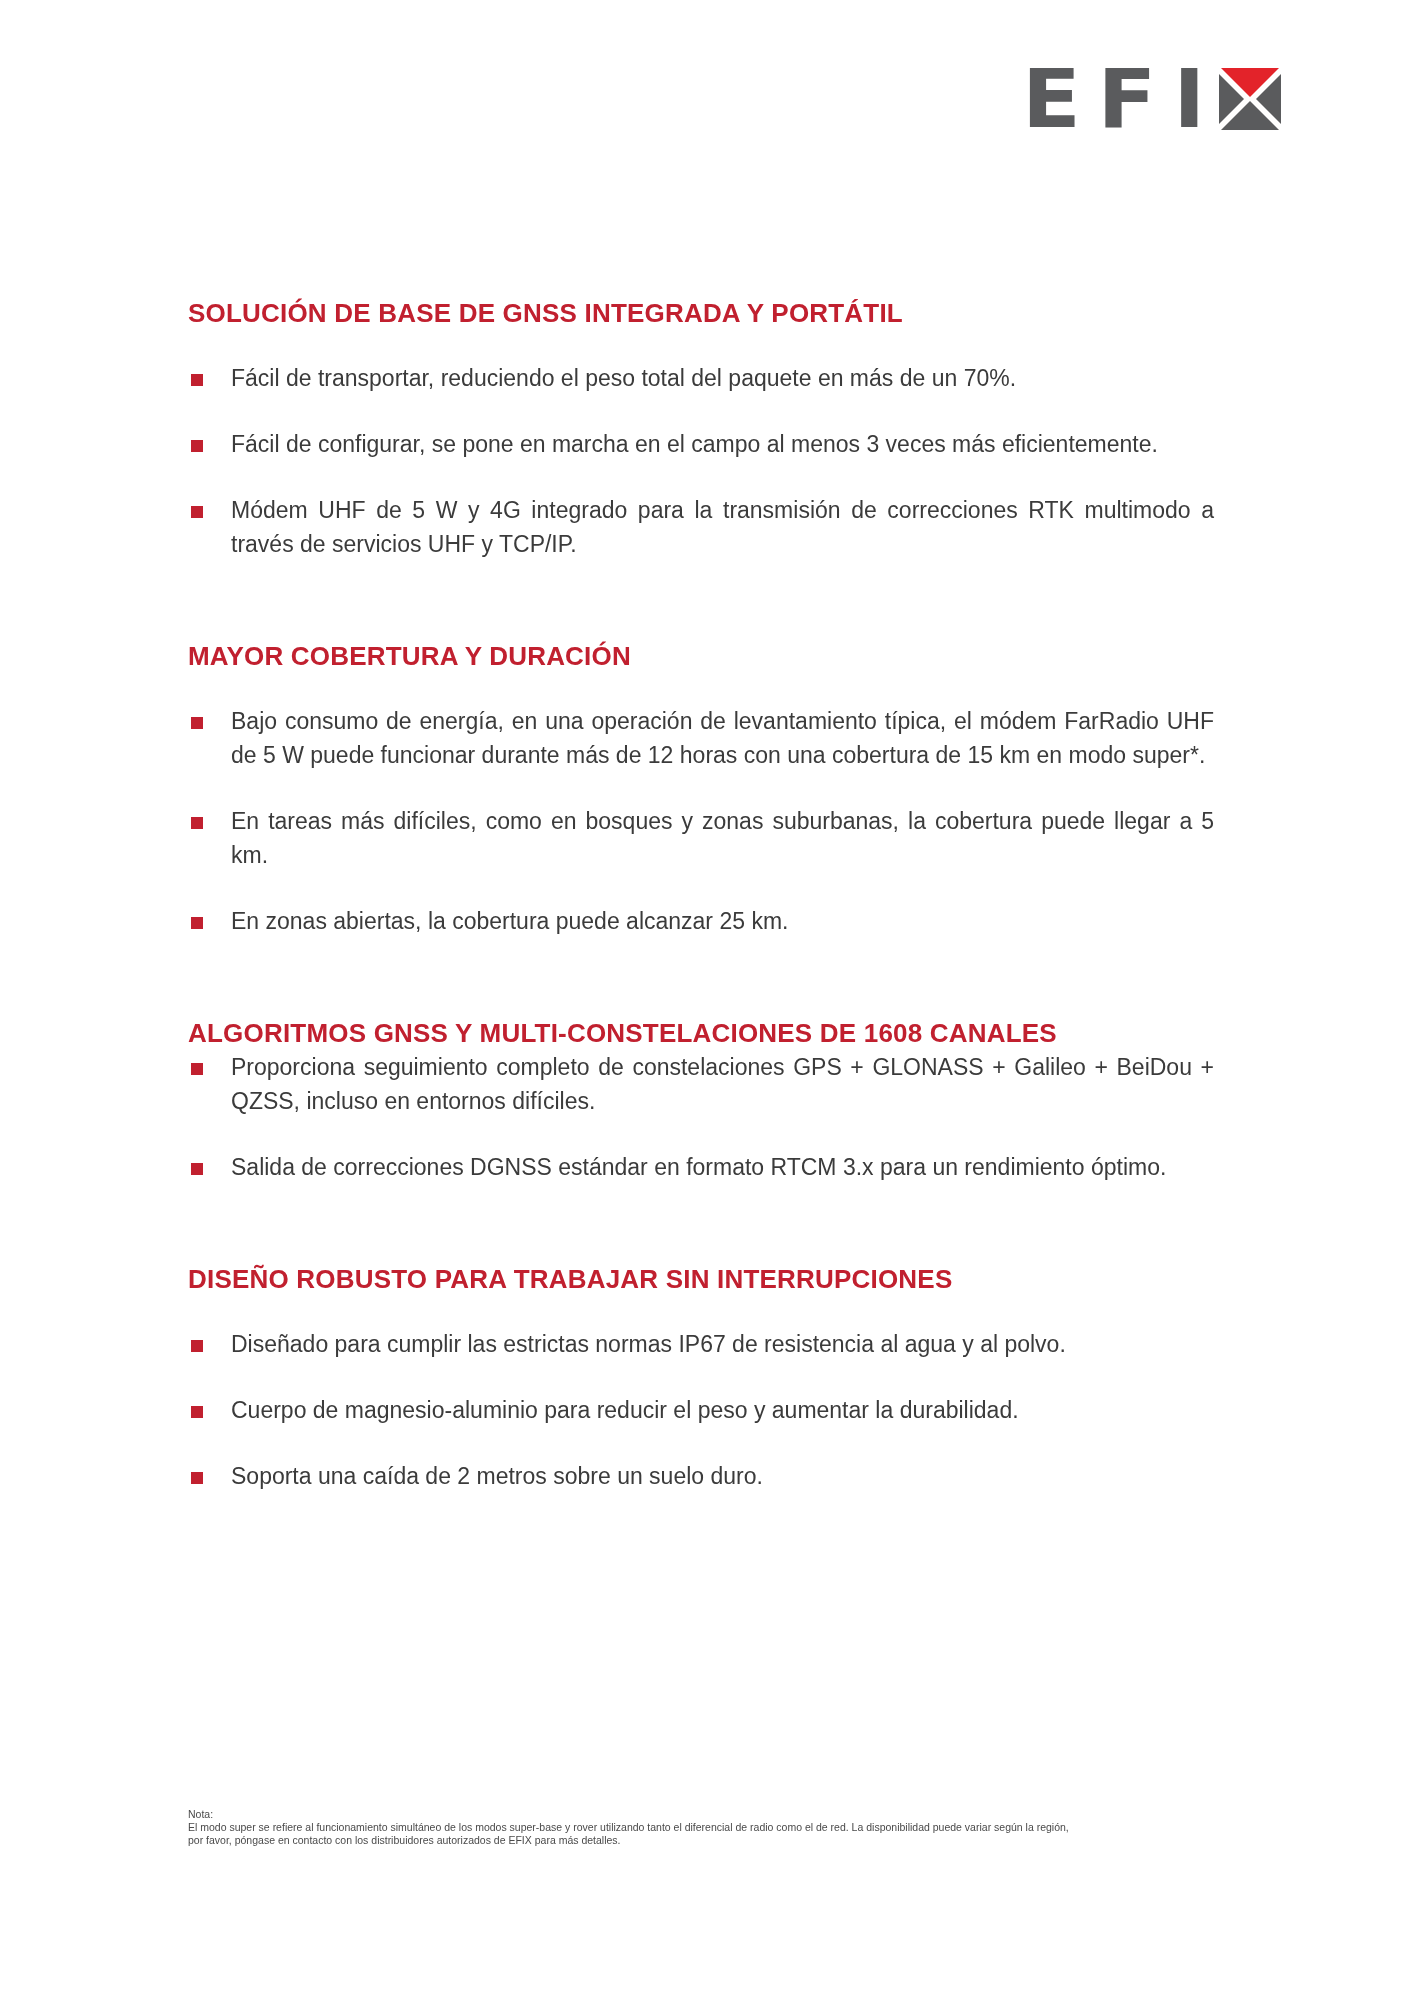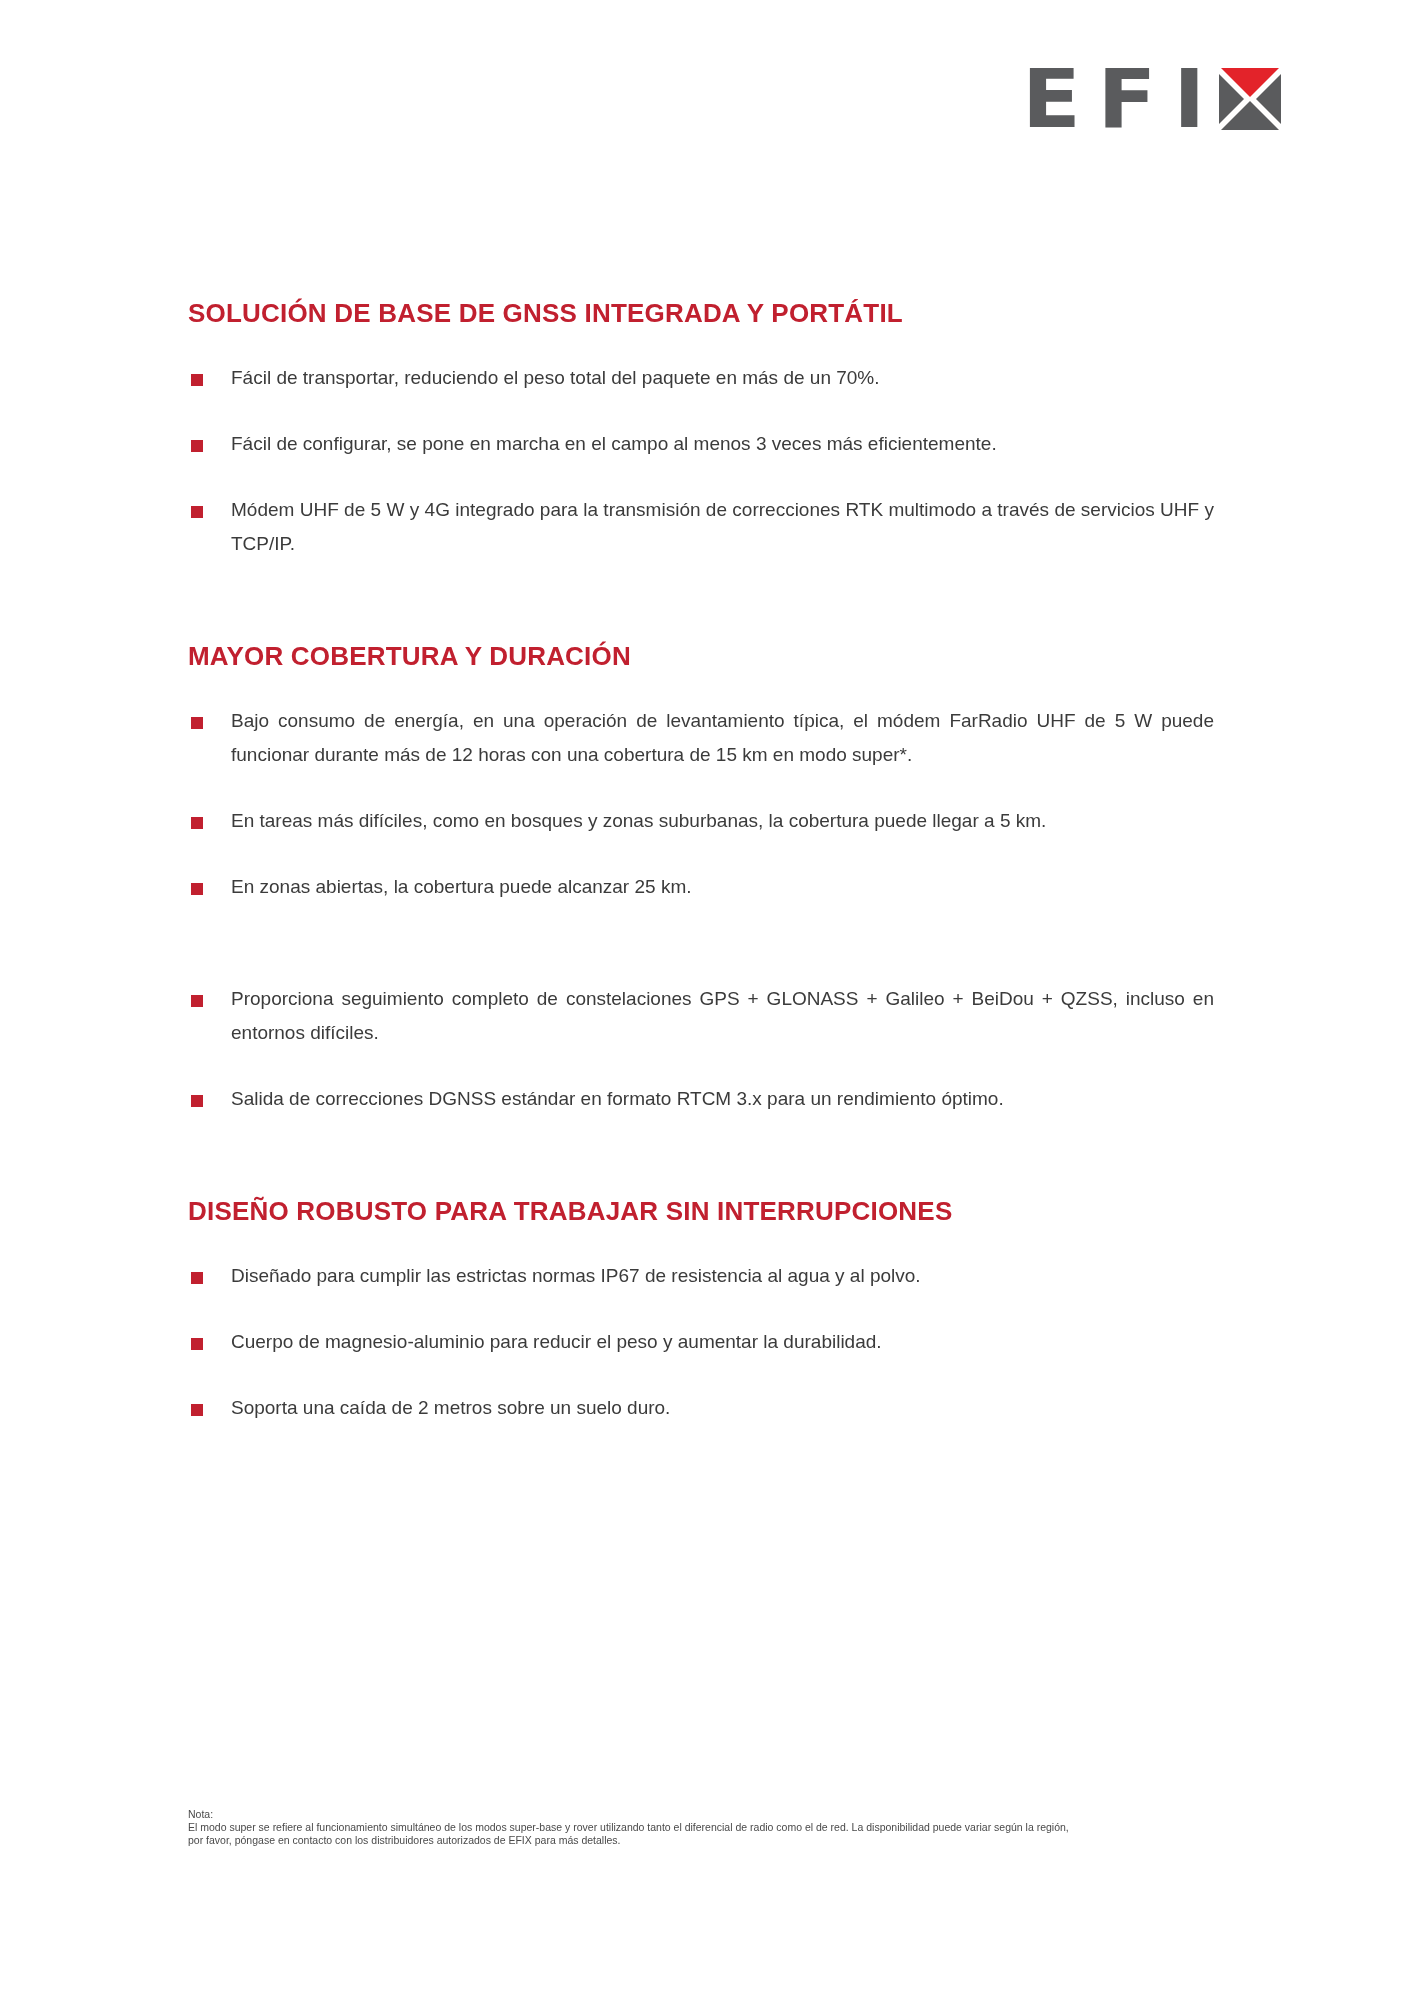--- a/index.html
+++ b/index.html
@@ -6,21 +6,21 @@
   body { width: 1414px; height: 2000px; position: relative; overflow: hidden;
          font-family: "Liberation Sans", "DejaVu Sans", sans-serif; color: #3b3b3b; }
   .logo { position: absolute; left: 1022px; top: 68px; height: 62px; display: flex; align-items: flex-end; text-align: center; }
   .logo .letters { font-family: "DejaVu Sans", sans-serif; font-weight: bold; font-size: 82px; line-height: 62px;
                    color: #5a5b5d; letter-spacing: 16px; height: 62px; overflow: hidden; transform: scaleX(1.05); transform-origin: left; }
   .logo svg { margin-left: 6px; }
   .content { position: absolute; left: 188px; top: 296px; width: 1026px; }
   .section { margin-bottom: 0; }
   .heading { color: #c1202f; font-size: 26px; font-weight: bold; letter-spacing: 0.2px; margin: 0; height: 34px; line-height: 34px; }
   ul.items { list-style: none; margin: 0; padding: 0; }
-  li.item { position: relative; padding-left: 43px; font-size: 19px; line-height: 34px; text-align: justify; color: #3b3b3b; font-weight: 300; }
+  li.item { position: relative; padding-left: 43px; font-size: 23px; line-height: 34px; text-align: justify; color: #3b3b3b; font-weight: 300; }
   li.item .bullet { position: absolute; left: 3px; top: 13px; width: 12px; height: 12px; background: #c1202f; }
   .note { position: absolute; left: 188px; top: 1808px; width: 1040px; font-size: 10.5px; line-height: 13px; color: #4a4a4a; }
 </style>
 </head>
 <body>
 
 <div class="logo">
   <span class="letters">EFI</span>
   <svg width="62" height="62" viewBox="0 0 62 62">
     <polygon points="2,0 60,0 31,29" fill="#e3232a"></polygon>
@@ -44,20 +44,21 @@
   <div class="section" style="margin-top:78px;">
     <h2 class="heading">MAYOR COBERTURA Y DURACIÓN</h2>
     <ul class="items" style="margin-top:31px;">
       <li class="item"><span class="bullet"></span><span>Bajo consumo de energía, en una operación de levantamiento típica, el módem FarRadio UHF de 5 W puede funcionar durante más de 12 horas con una cobertura de 15 km en modo super*.</span></li>
       <li class="item" style="margin-top:32px;"><span class="bullet"></span><span>En tareas más difíciles, como en bosques y zonas suburbanas, la cobertura puede llegar a 5 km.</span></li>
       <li class="item" style="margin-top:32px;"><span class="bullet"></span><span>En zonas abiertas, la cobertura puede alcanzar 25 km.</span></li>
     </ul>
   </div>
 
   <div class="section" style="margin-top:78px;">
+    <h2 class="heading">ALGORITMOS GNSS Y MULTI-CONSTELACIONES DE 1608 CANALES</h2>
     <ul class="items" style="">
       <li class="item"><span class="bullet"></span><span>Proporciona seguimiento completo de constelaciones GPS + GLONASS + Galileo + BeiDou + QZSS, incluso en entornos difíciles.</span></li>
       <li class="item" style="margin-top:32px;"><span class="bullet"></span><span>Salida de correcciones DGNSS estándar en formato RTCM 3.x para un rendimiento óptimo.</span></li>
     </ul>
   </div>
 
   <div class="section" style="margin-top:78px;">
     <h2 class="heading">DISEÑO ROBUSTO PARA TRABAJAR SIN INTERRUPCIONES</h2>
     <ul class="items" style="margin-top:31px;">
       <li class="item"><span class="bullet"></span><span>Diseñado para cumplir las estrictas normas IP67 de resistencia al agua y al polvo.</span></li>

